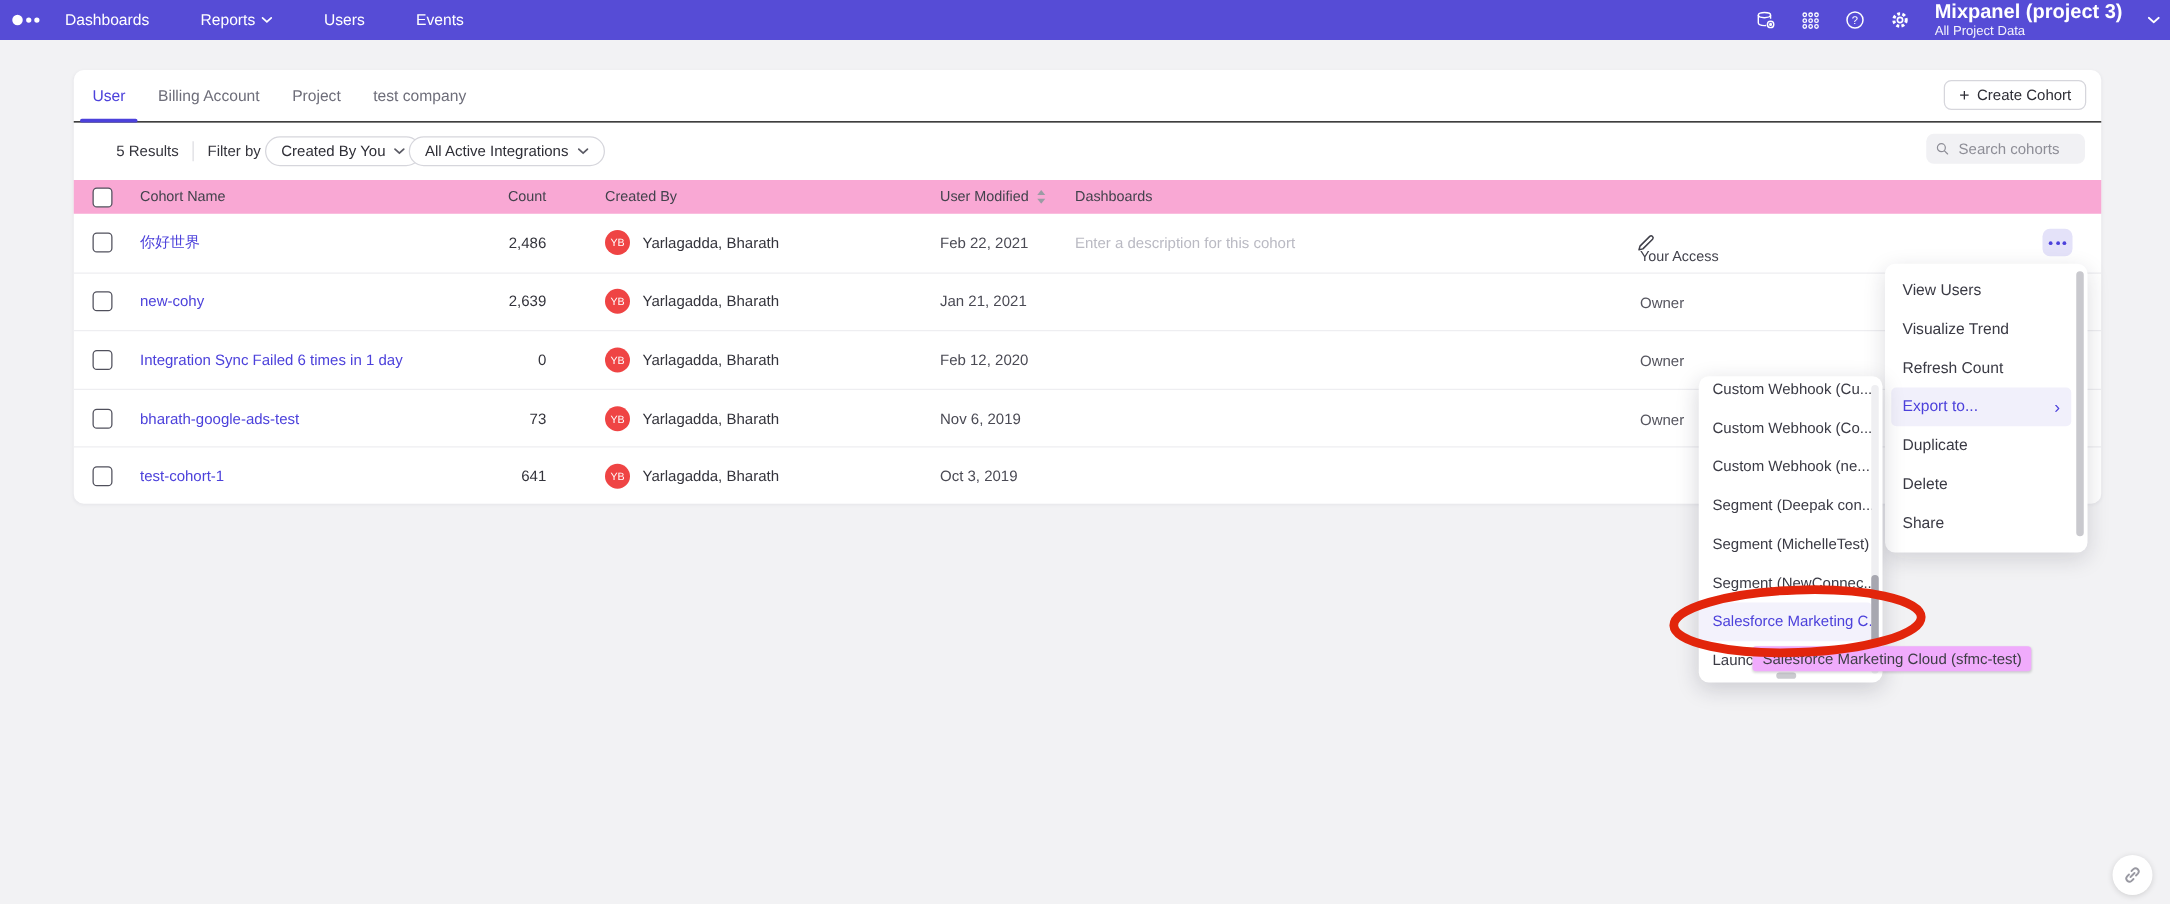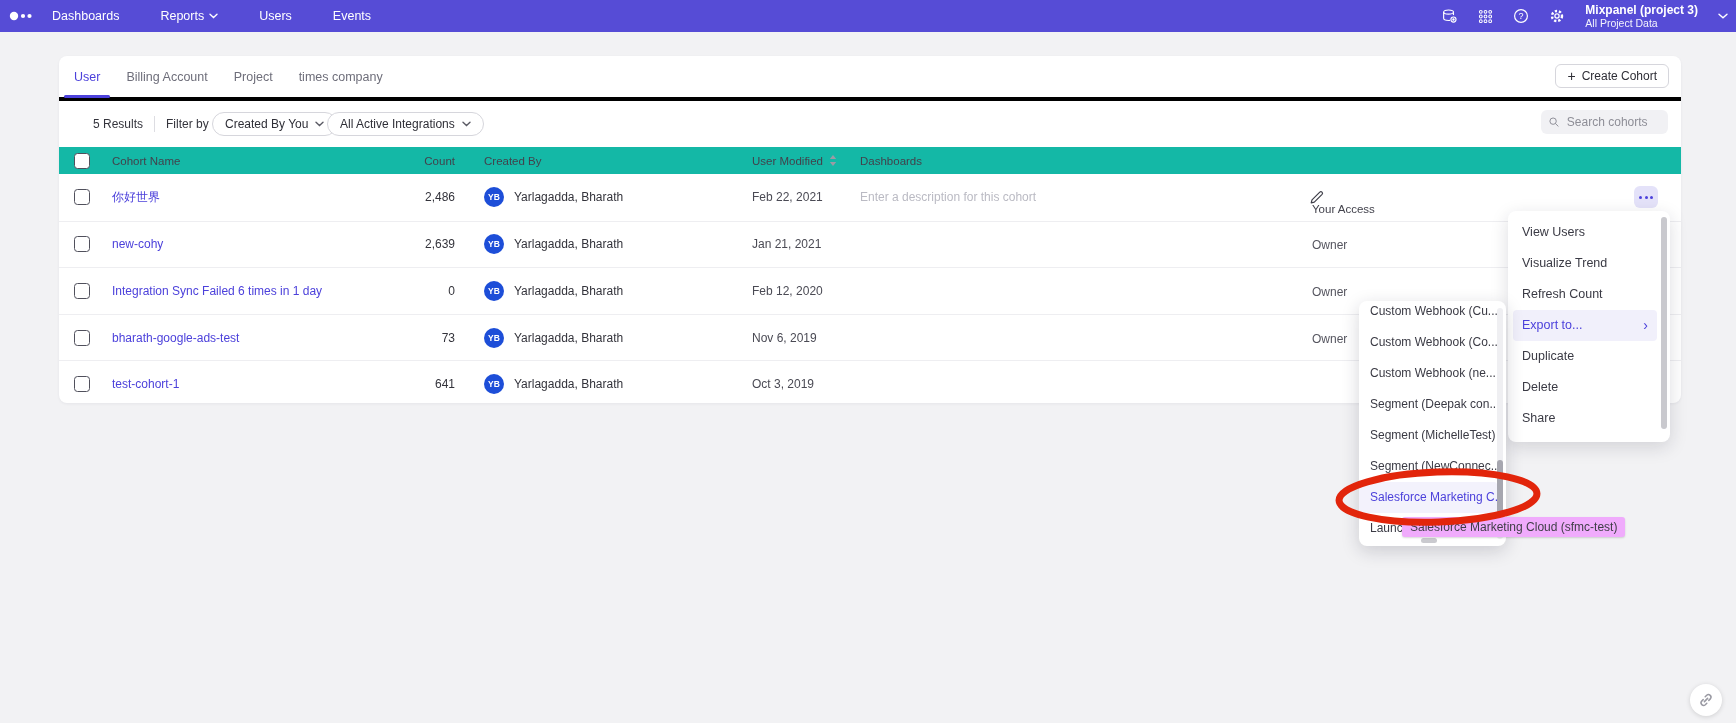--- a/index.html
+++ b/index.html
@@ -12,28 +12,28 @@
   .nav-links{position:absolute;left:52px;top:0;height:32px;display:flex;align-items:center;gap:41px;
     color:#FFFFFF;font-size:12.5px;}
   .nav-link{display:flex;align-items:center;gap:5px;cursor:pointer;white-space:nowrap;}
   .nav-search{position:absolute;left:689px;top:4px;width:352px;height:23px;box-sizing:border-box;
     border:1px solid rgba(255,255,255,.34);background:rgba(255,255,255,.08);border-radius:12px;
     display:flex;align-items:center;justify-content:center;gap:9px;color:#FFFFFF;font-size:12px;cursor:text;}
   .nav-search .shortcut{opacity:.85;font-family:"DejaVu Sans","Liberation Sans",sans-serif;}
   .nav-right{position:absolute;right:8px;top:0;height:32px;display:flex;align-items:center;gap:20px;color:#fff;}
   .nav-icon{display:flex;align-items:center;cursor:pointer;}
   .project{display:flex;flex-direction:column;line-height:1.2;cursor:pointer;}
-  .project-name{font-size:12px;font-weight:bold;white-space:nowrap;}
+  .project-name{font-size:16px;font-weight:bold;white-space:nowrap;}
   .project-scope{font-size:10.5px;opacity:.93;white-space:nowrap;}
 
   
   .card{position:absolute;left:59px;top:56px;width:1622px;height:347px;background:#FFFFFF;
     border-radius:8px;box-shadow:0 1px 3px rgba(30,30,60,.06);z-index:1;}
 
-  .tabs-row{position:relative;height:41px;border-bottom:4px solid #000000;}
+  .tabs-row{position:relative;height:41px;border-bottom:1px solid #000000;}
   .tabs{display:flex;height:100%;padding-left:2px;}
   .tab{position:relative;padding:0 13px;display:flex;align-items:center;font-size:12.5px;color:#6E6E7A;cursor:pointer;white-space:nowrap;}
   .tab.active{color:#4C41DB;}
   .tab.active::after{content:"";position:absolute;left:3px;right:3px;bottom:-1px;height:3px;background:#4C41DB;border-radius:2px;}
   .create-btn{position:absolute;right:12px;top:8px;height:24px;padding:0 11px;border:1px solid #D6D6DC;
     border-radius:6px;background:#fff;display:flex;align-items:center;gap:6px;font-size:12px;color:#2E2E36;cursor:pointer;}
   .plus{font-size:14px;line-height:1;margin-top:-1px;}
 
   .filter-row{position:relative;height:46px;}
   .results{position:absolute;left:34px;top:50%;transform:translateY(-50%);font-size:12px;color:#34343C;}
@@ -43,38 +43,38 @@
     background:#fff;display:flex;align-items:center;gap:7px;padding:0 12px;font-size:12px;color:#2E2E36;cursor:pointer;white-space:nowrap;}
   .drop-created{left:153px;}
   .drop-integrations{left:268px;}
   .search-cohorts{position:absolute;right:13px;top:9px;width:127px;height:24px;box-sizing:border-box;
     background:#F1F1F4;border-radius:6px;display:flex;align-items:center;padding:0 8px;gap:6px;}
   .search-cohorts input{border:none;background:transparent;outline:none;width:100%;
     font-family:"Liberation Sans",sans-serif;font-size:12px;color:#3A3A42;}
   .search-cohorts input::placeholder{color:#8E8E97;}
 
   
-  .thead{position:relative;height:27px;background:#14b8a6;}
+  .thead{position:relative;height:27px;background:#f9a8d4;}
   .th{position:absolute;top:50%;transform:translateY(-50%);font-size:11.5px;color:#42424C;white-space:nowrap;}
   .checkbox{width:16px;height:16px;border:1.5px solid #50505C;border-radius:3.5px;background:#fff;box-sizing:border-box;cursor:pointer;}
   .pos-check{left:15px;}
   .pos-name{left:53px;}
-  .pos-count{left:308px;width:88px;text-align:right;}
+  .pos-count{left:290px;width:88px;text-align:right;}
   .pos-created{left:425px;}
   .pos-modified{left:693px;display:flex;align-items:center;gap:6px;}
   .pos-desc{left:801px;}
   .pos-access{left:1253px;margin-top:48px;}
 
   .row{position:relative;height:46.6px;border-top:1px solid #EEEEF1;box-sizing:border-box;}
   .row:first-child{border-top:none;}
   .cell{position:absolute;top:50%;transform:translateY(-50%);font-size:12px;white-space:nowrap;}
   .c-name{color:#4C41DB;cursor:pointer;}
   .c-count{color:#33333B;}
-  .avatar{left:425px;width:20px;height:20px;border-radius:50%;background:#1d4ed8;color:#fff;
-    font-size:8.5px;font-weight:bold;display:flex;align-items:center;justify-content:center;}
+  .avatar{left:425px;width:20px;height:20px;border-radius:50%;background:#ef4444;color:#fff;
+    font-size:8.5px;font-weight:normal;display:flex;align-items:center;justify-content:center;}
   .c-creator{left:455px;color:#33333B;}
   .c-date{color:#4A4A54;}
   .c-desc{color:#BABAC3;cursor:text;}
   .c-pencil{left:1250px;cursor:pointer;display:flex;}
   .c-access{color:#55555F;}
   .dots-btn{left:1575px;width:24px;height:22px;border-radius:6px;background:#E4E2F9;
     display:flex;align-items:center;justify-content:center;gap:2.5px;cursor:pointer;}
   .dots-btn i{width:3px;height:3px;border-radius:50%;background:#4C41DB;}
 
   
@@ -181,21 +181,21 @@
     </div>
   </div>
 
   <div class="card">
 
     <div class="tabs-row">
       <div class="tabs">
         <span class="tab active">User</span>
         <span class="tab">Billing Account</span>
         <span class="tab">Project</span>
-        <span class="tab">times company</span>
+        <span class="tab">test company</span>
       </div>
       <button class="create-btn">
         <span class="plus">+</span>
         <span>Create Cohort</span>
       </button>
     </div>
 
     <div class="filter-row">
       <span class="results">5 Results</span>
       <span class="vdiv"></span>

